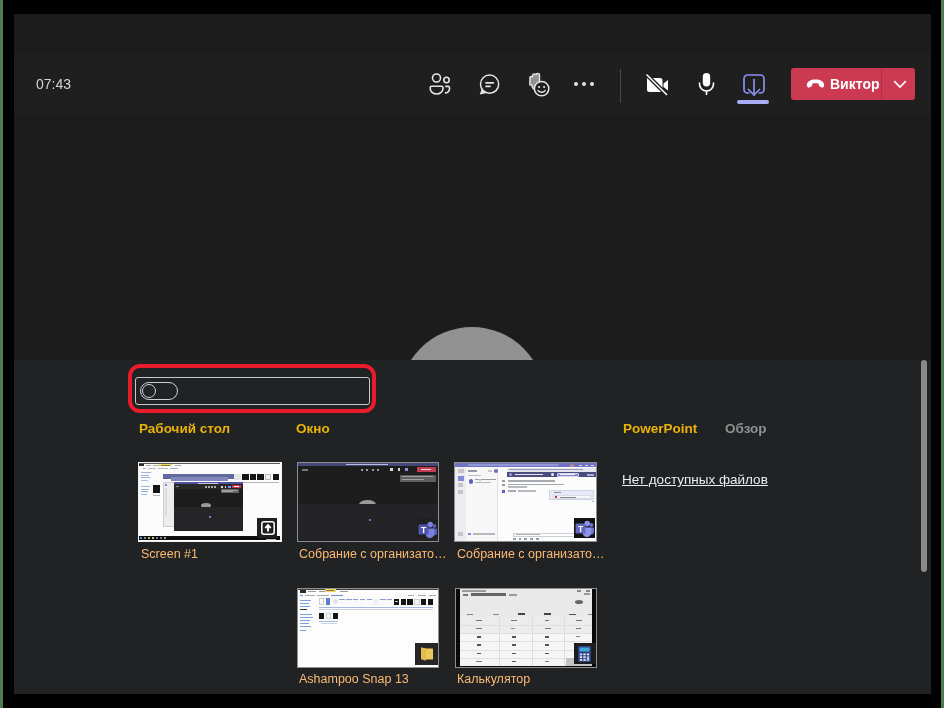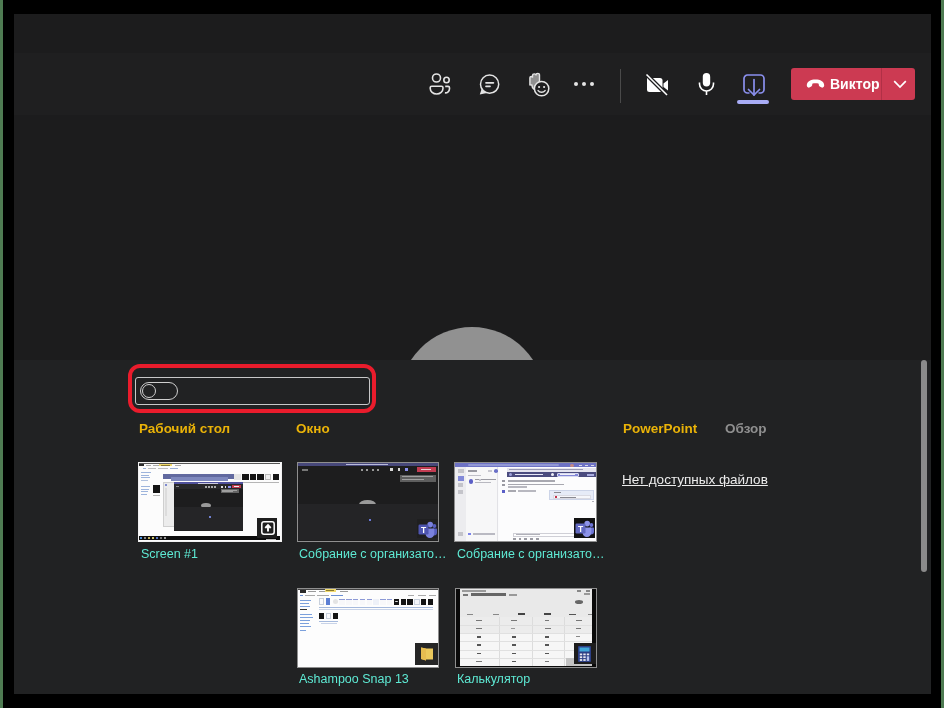--- a/index.html
+++ b/index.html
@@ -22,30 +22,31 @@
   #avatar { left:385px; top:313px; width:146px; height:146px; border-radius:50%; background:#919191; }
   
   #panel { left:0; top:346px; width:917px; height:334px; background:#212223; }
   #redbox { left:114px; top:350px; width:248px; height:49px; border:4px solid #ea1c2c; border-radius:12px; }
   #focusbox { left:121px; top:362.5px; width:235px; height:28px; border:1px solid #c8c8c8; border-radius:3px; }
   #toggle { left:125.5px; top:367.5px; width:38.5px; height:18.5px; border:1.4px solid #cfcfcf; border-radius:9.5px; }
   #knob { left:127.5px; top:369.5px; width:14px; height:14px; border:1.4px solid #cfcfcf; border-radius:50%; }
   #togglelabel { left:176px; top:368px; height:17px; line-height:17px; color:#e6e6e6; font-size:14px; white-space:nowrap; }
   .hdr { top:407px; height:16px; line-height:16px; color:#eab308; font-size:13.5px; font-weight:bold; white-space:nowrap; }
   .thumb { top:448px; height:80px; background:#101010; }
-  .tlabel { color:#5eead4; font-size:12.5px; white-space:nowrap; }
+  .tlabel { color:#fdba74; font-size:12.5px; white-space:nowrap; }
   #nofiles { left:608px; top:458px; color:#ececec; font-size:13.5px;text-decoration:underline; }
   #scrollbar { left:907px; top:14px; width:6px; height:212px; background:#8a8a8a; border-radius:3px; }
 </style>
 </head>
 <body>
 <div class="abs" id="edgeL"></div>
 <div class="abs" id="edgeR"></div>
 <div class="abs" id="win">
   <div class="abs" id="toolbar"></div>
+  <div class="abs" id="clock">07:43</div>
 
   <svg class="abs" style="left:414px; top:58px" width="24" height="24" viewBox="0 0 24 24">
     <g fill="none" stroke="#e4e4e4" stroke-width="1.6">
       <circle cx="8.5" cy="6" r="4"></circle>
       <circle cx="18.5" cy="8" r="2.7"></circle>
       <path d="M2.2 16.2 a6.4 5.8 0 0 0 12.8 0 v-0.4 a1.5 1.5 0 0 0 -1.5 -1.5 h-9.8 a1.5 1.5 0 0 0 -1.5 1.5 z"></path>
       <path d="M17.2 14.4 h2.9 a1.4 1.4 0 0 1 1.4 1.4 v0.9 a4.1 4.1 0 0 1 -4.6 4.1"></path>
     </g>
   </svg>
 

